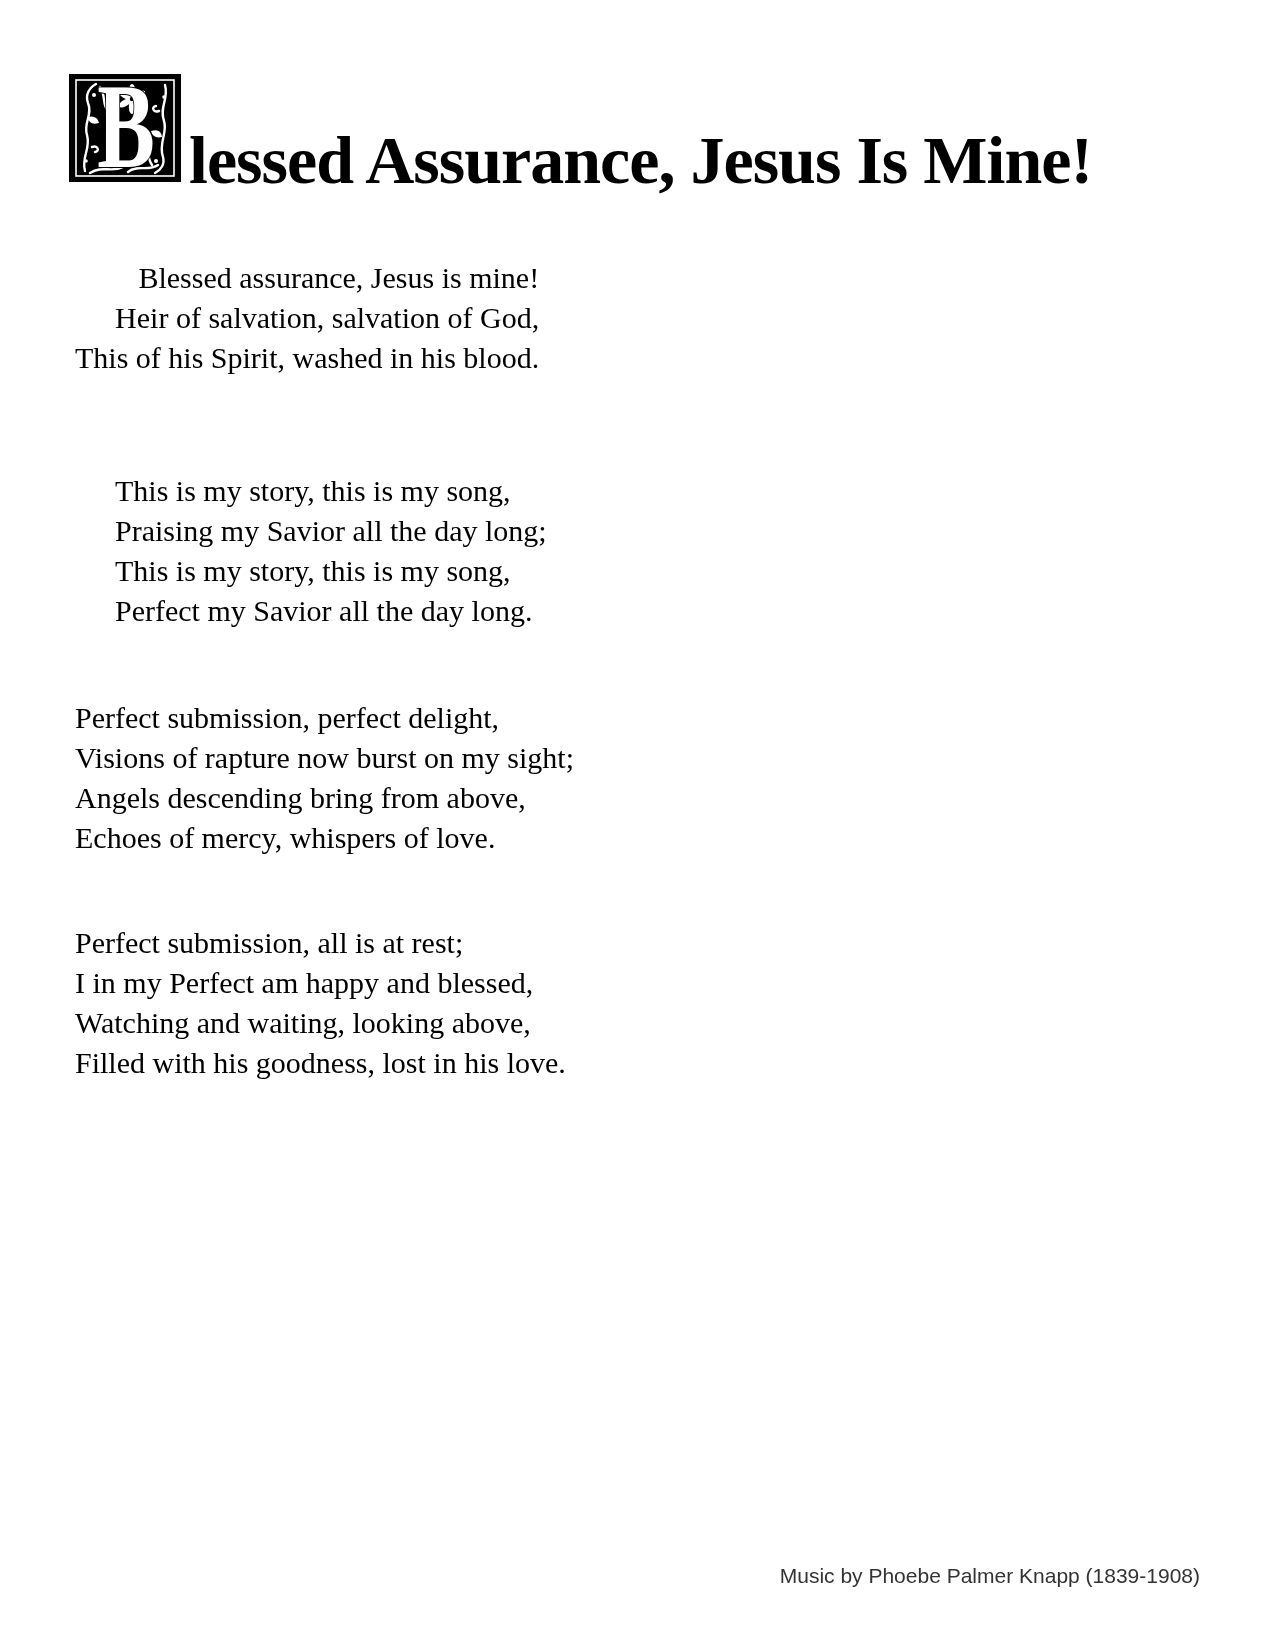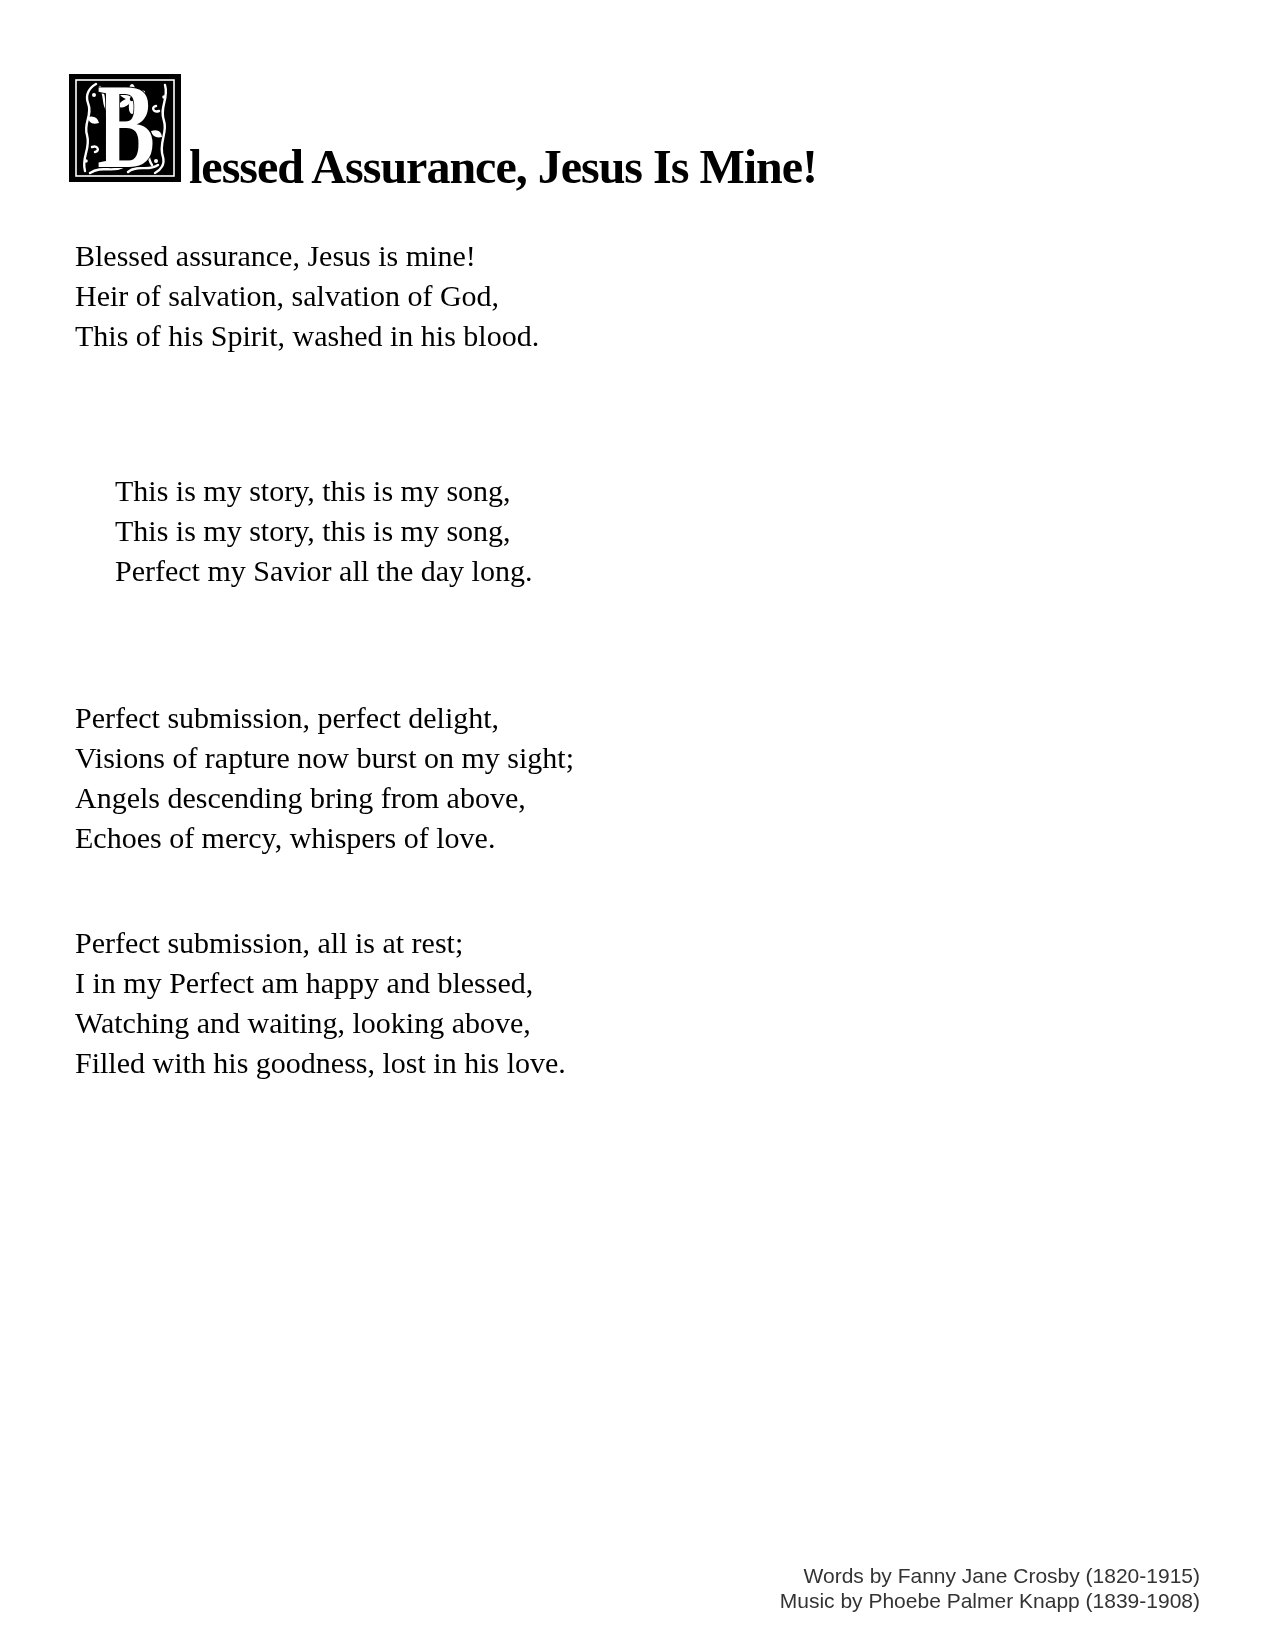--- a/index.html
+++ b/index.html
@@ -20,37 +20,37 @@
     left: 68px;
     top: 73px;
     margin: 0;
     white-space: nowrap;
     font-weight: 700;
   }
   .dropcap-box { display: inline-block; line-height: 0; }
   .dropcap-box svg { vertical-align: baseline; } 
   .title-text {
     font-family: "Liberation Serif", serif;
-    font-size: 48px;
+    font-size: 68px;
     font-weight: 700;
     letter-spacing: -1px;
     margin-left: 7px;
   }
 
   
   .stanza { position: absolute; margin: 0; }
   .stanza p {
     margin: 0;
     font-size: 30px;
     line-height: 40px;
     font-family: "Liberation Serif", serif;
     color: #000;
     white-space: nowrap;
   }
-  .stanza.verse-1 { left: 75px;  top: 236px; }
+  .stanza.verse-1 { left: 75px;  top: 258px; text-align: right; }
   .stanza.chorus  { left: 115px; top: 471px; }
   .stanza.verse-2 { left: 75px;  top: 698px; }
   .stanza.verse-3 { left: 75px;  top: 923px; }
 
   
   .credits {
     position: absolute;
     right: 75px;
     top: 1563px;
     text-align: right;
@@ -111,36 +111,36 @@
   </h1>
 
   <section class="stanza verse-1">
     <p>Blessed assurance, Jesus is mine!</p>
     <p>Heir of salvation, salvation of God,</p>
     <p>This of his Spirit, washed in his blood.</p>
   </section>
 
   <section class="stanza chorus">
     <p>This is my story, this is my song,</p>
+    <p>Praising my Savior all the day long;</p>
     <p>This is my story, this is my song,</p>
     <p>Perfect my Savior all the day long.</p>
   </section>
 
   <section class="stanza verse-2">
     <p>Perfect submission, perfect delight,</p>
     <p>Visions of rapture now burst on my sight;</p>
     <p>Angels descending bring from above,</p>
     <p>Echoes of mercy, whispers of love.</p>
   </section>
 
   <section class="stanza verse-3">
     <p>Perfect submission, all is at rest;</p>
     <p>I in my Perfect am happy and blessed,</p>
     <p>Watching and waiting, looking above,</p>
     <p>Filled with his goodness, lost in his love.</p>
   </section>
 
   <footer class="credits">
-    <p>Words by Fanny Jane Crosby (1820-1915)</p>
     <p>Music by Phoebe Palmer Knapp (1839-1908)</p>
   </footer>
 
 </div>
 
 </body></html>

